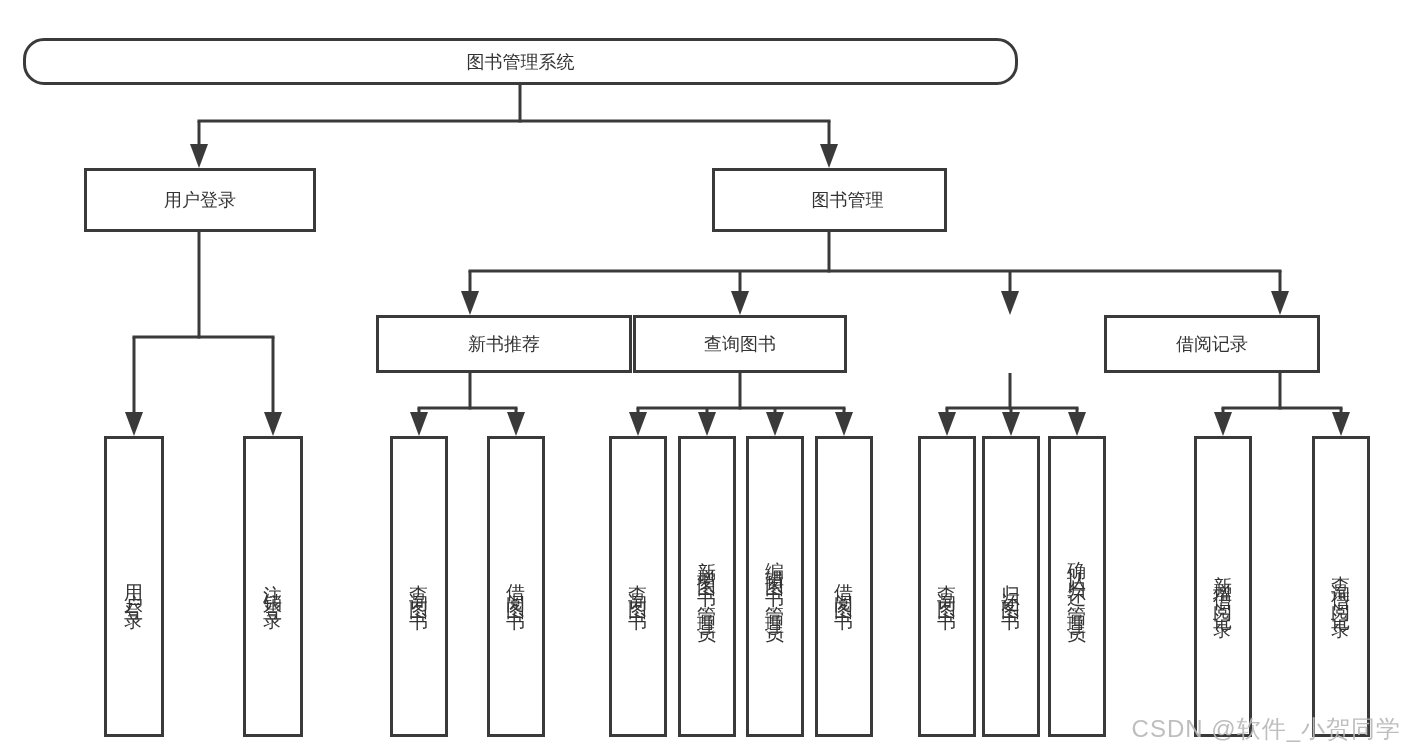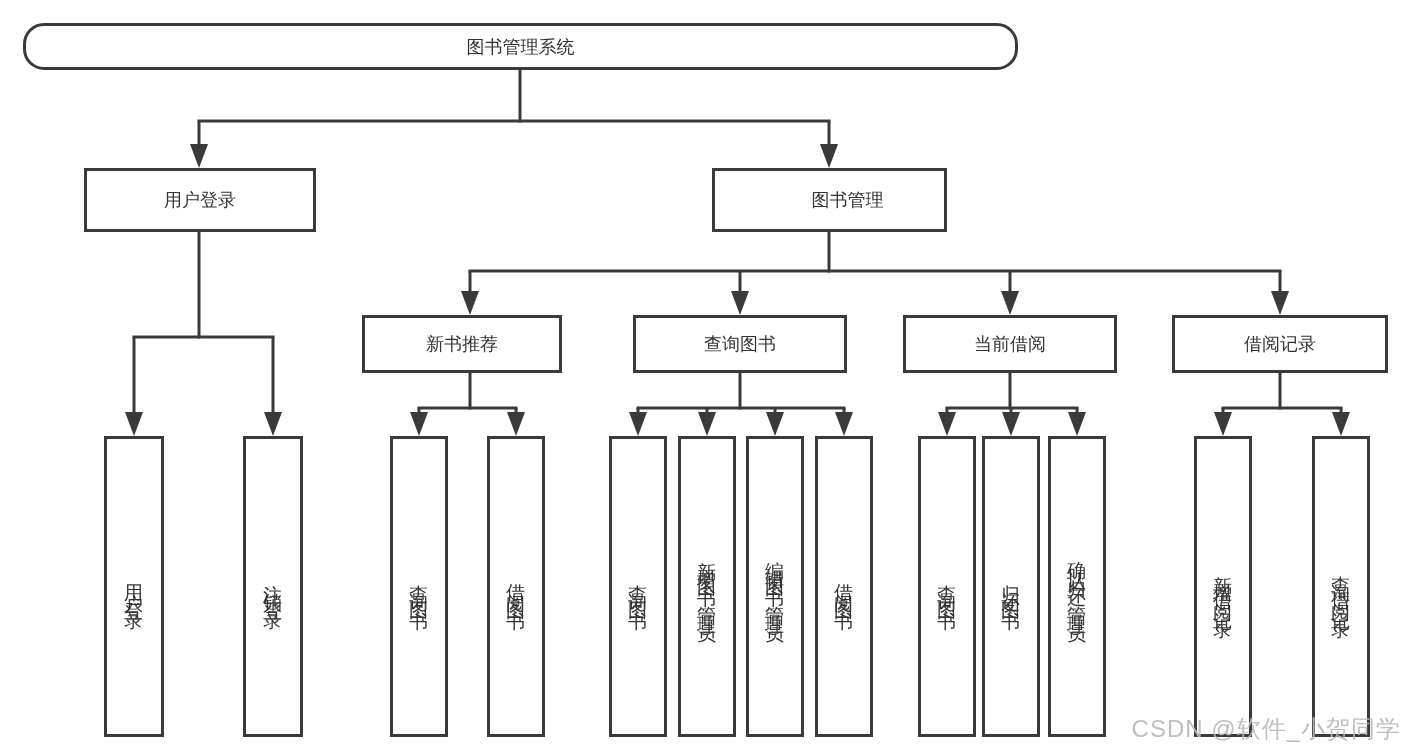--- a/index.html
+++ b/index.html
@@ -30,21 +30,21 @@
     background: #ffffff;
     border: 3px solid #3a3a3a;
     display: flex;
     align-items: center;
     justify-content: center;
     color: #333333;
     z-index: 2;
   }
 
   .node-root {
-    left: 23px; top: 23px;
+    left: 23px; top: 38px;
     width: 995px; height: 47px;
     font-size: 18px;
     border-radius: 21px;
   }
 
   .node-h {
     height: 64px;
     font-size: 18px;
   }
 
@@ -161,30 +161,27 @@
     <span>图书管理系统</span>
   </div>
 
   <div class="node node-h" style="left:84px; top:168px; width:232px;">
     <span>用户登录</span>
   </div>
   <div class="node node-h" style="left:712px; top:168px; width:235px;padding-left:36px;">
     <span>图书管理</span>
   </div>
 
-  <div class="node node-h3" style="left:362px; top:315px; width:200px;">
+  <div class="node node-h3" style="left:376px; top:315px; width:256px;">
     <span>新书推荐</span>
   </div>
   <div class="node node-h3" style="left:633px; top:315px; width:214px;">
     <span>查询图书</span>
   </div>
-  <div class="node node-h3" style="left:903px; top:315px; width:214px;">
-    <span>当前借阅</span>
-  </div>
-  <div class="node node-h3" style="left:1172px; top:315px; width:216px;justify-content:center;">
+  <div class="node node-h3" style="left:1104px; top:315px; width:216px;justify-content:center;">
     <span>借阅记录</span>
   </div>
 
   <div class="node node-v" style="left:104px; width:60px;">
     <span class="vtext">用户登录</span>
   </div>
   <div class="node node-v" style="left:243px; width:60px;">
     <span class="vtext">注销登录</span>
   </div>
 

